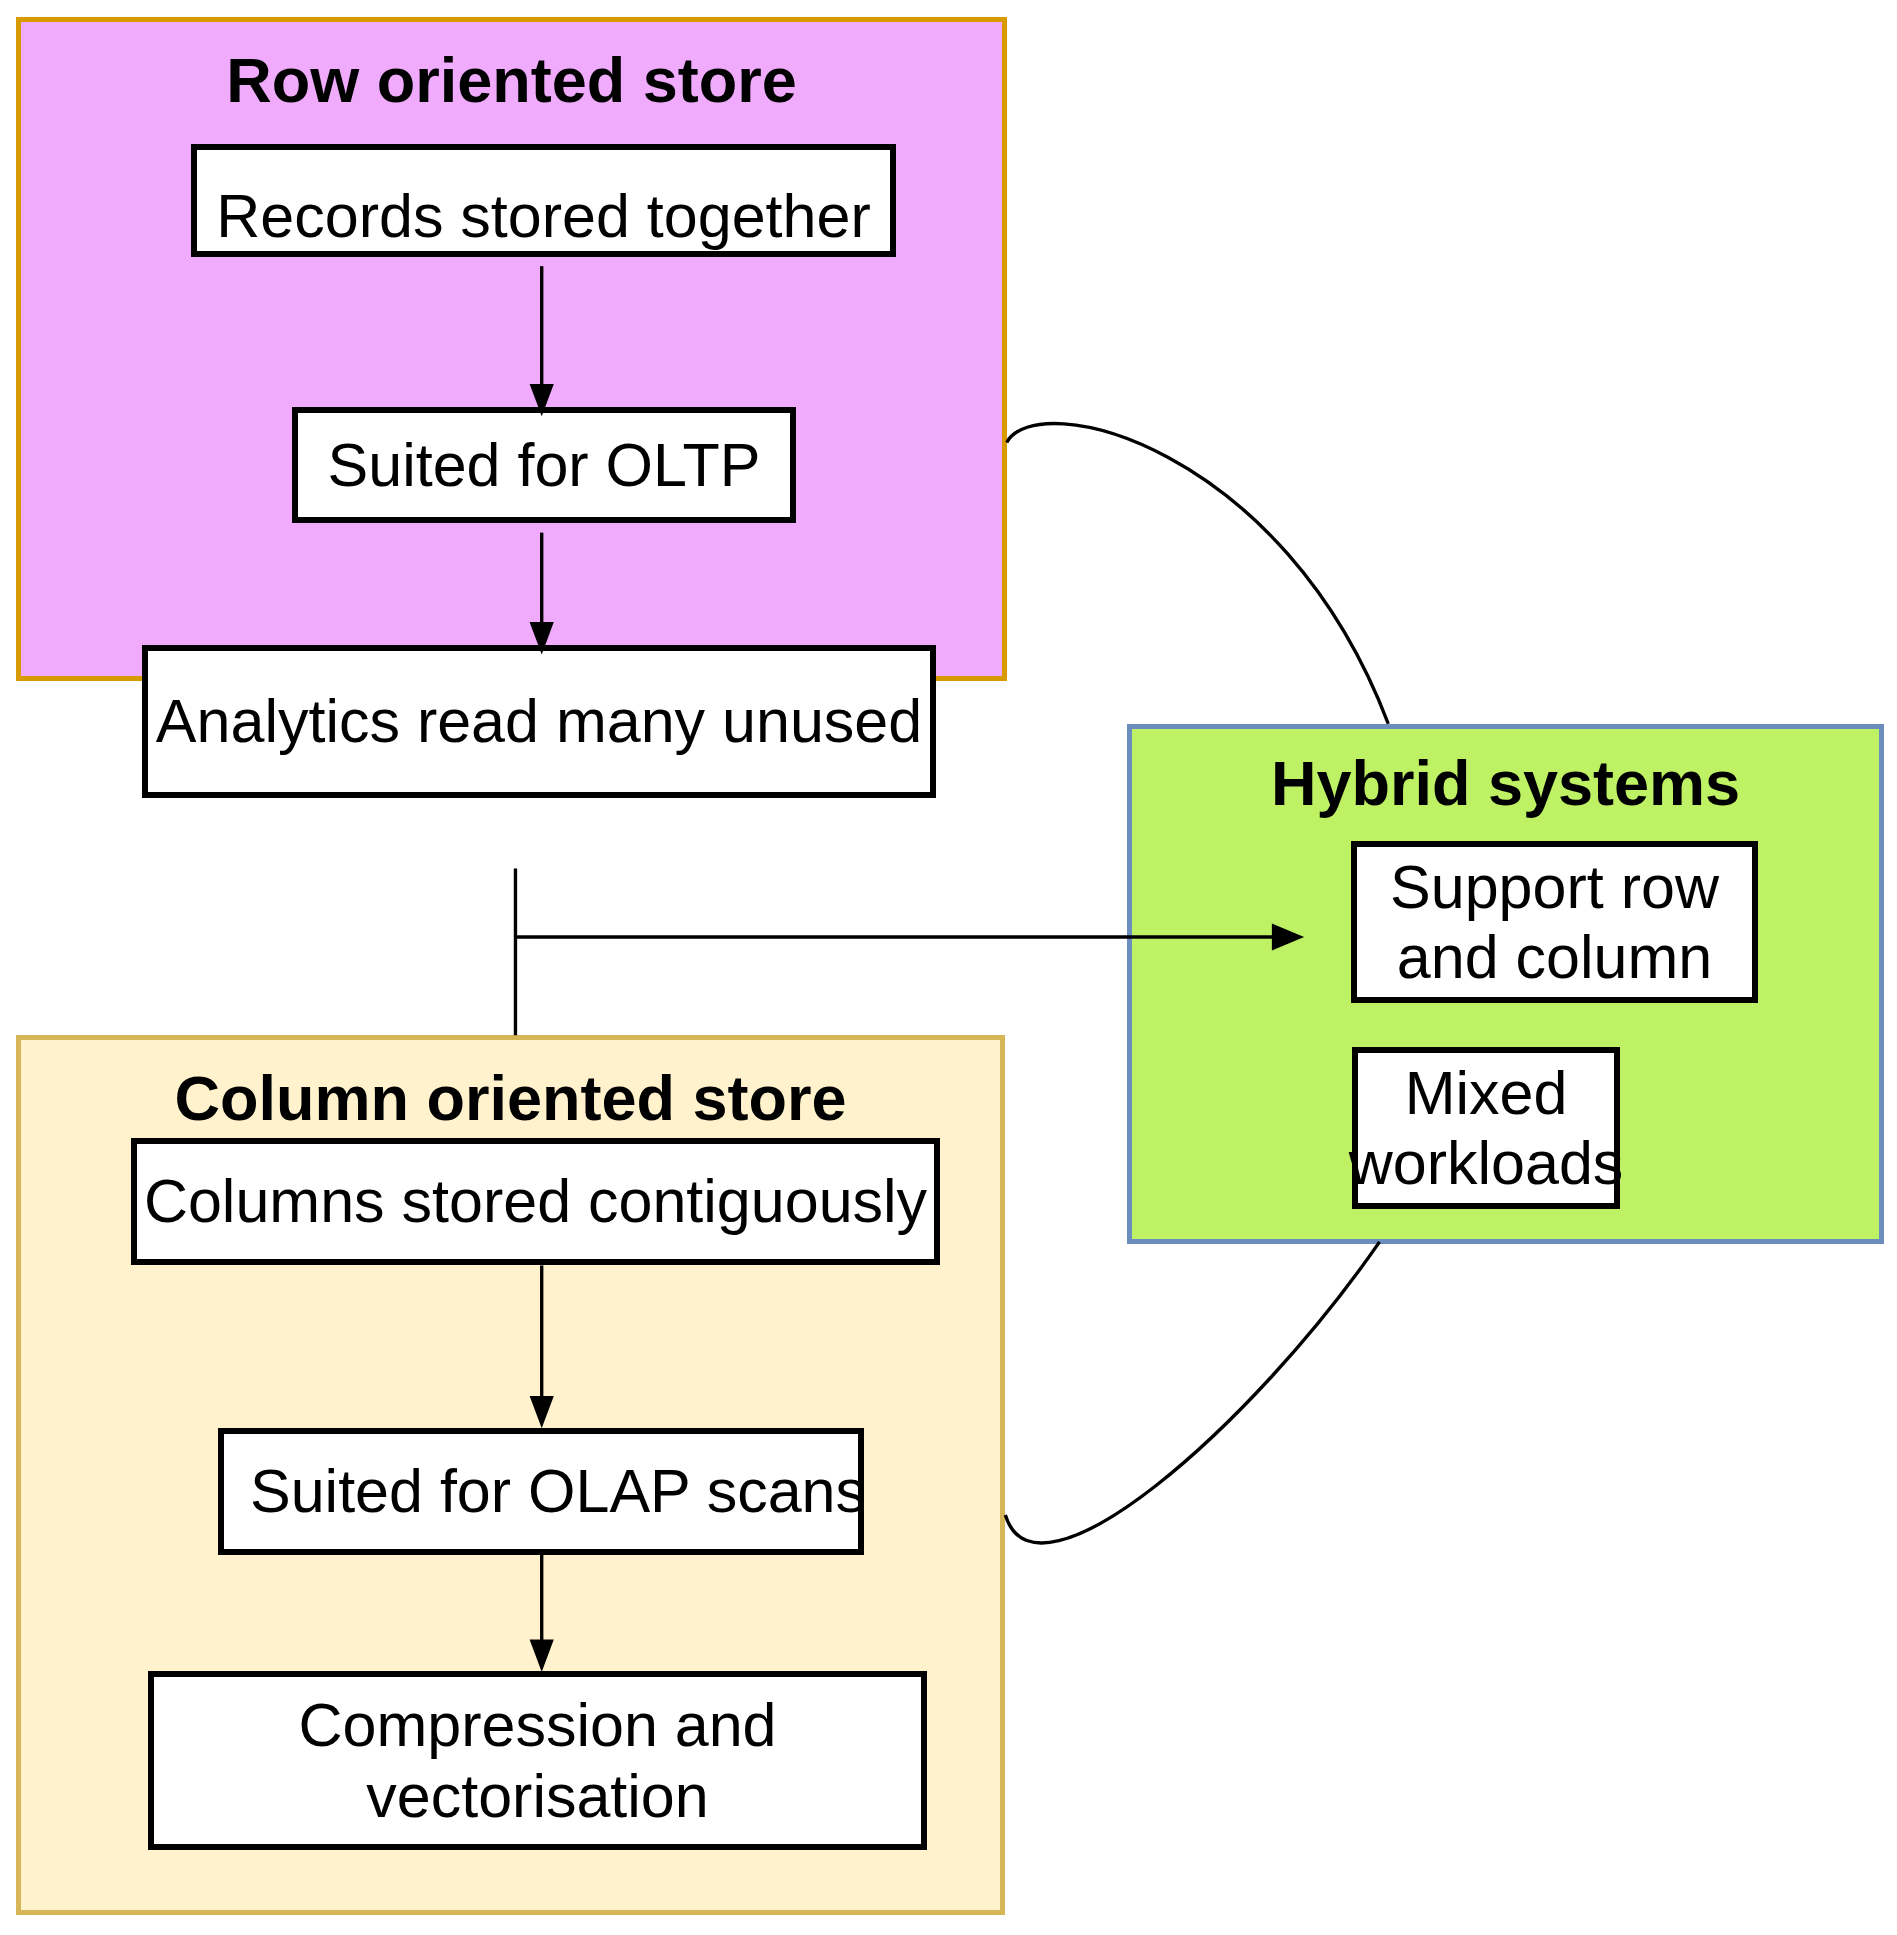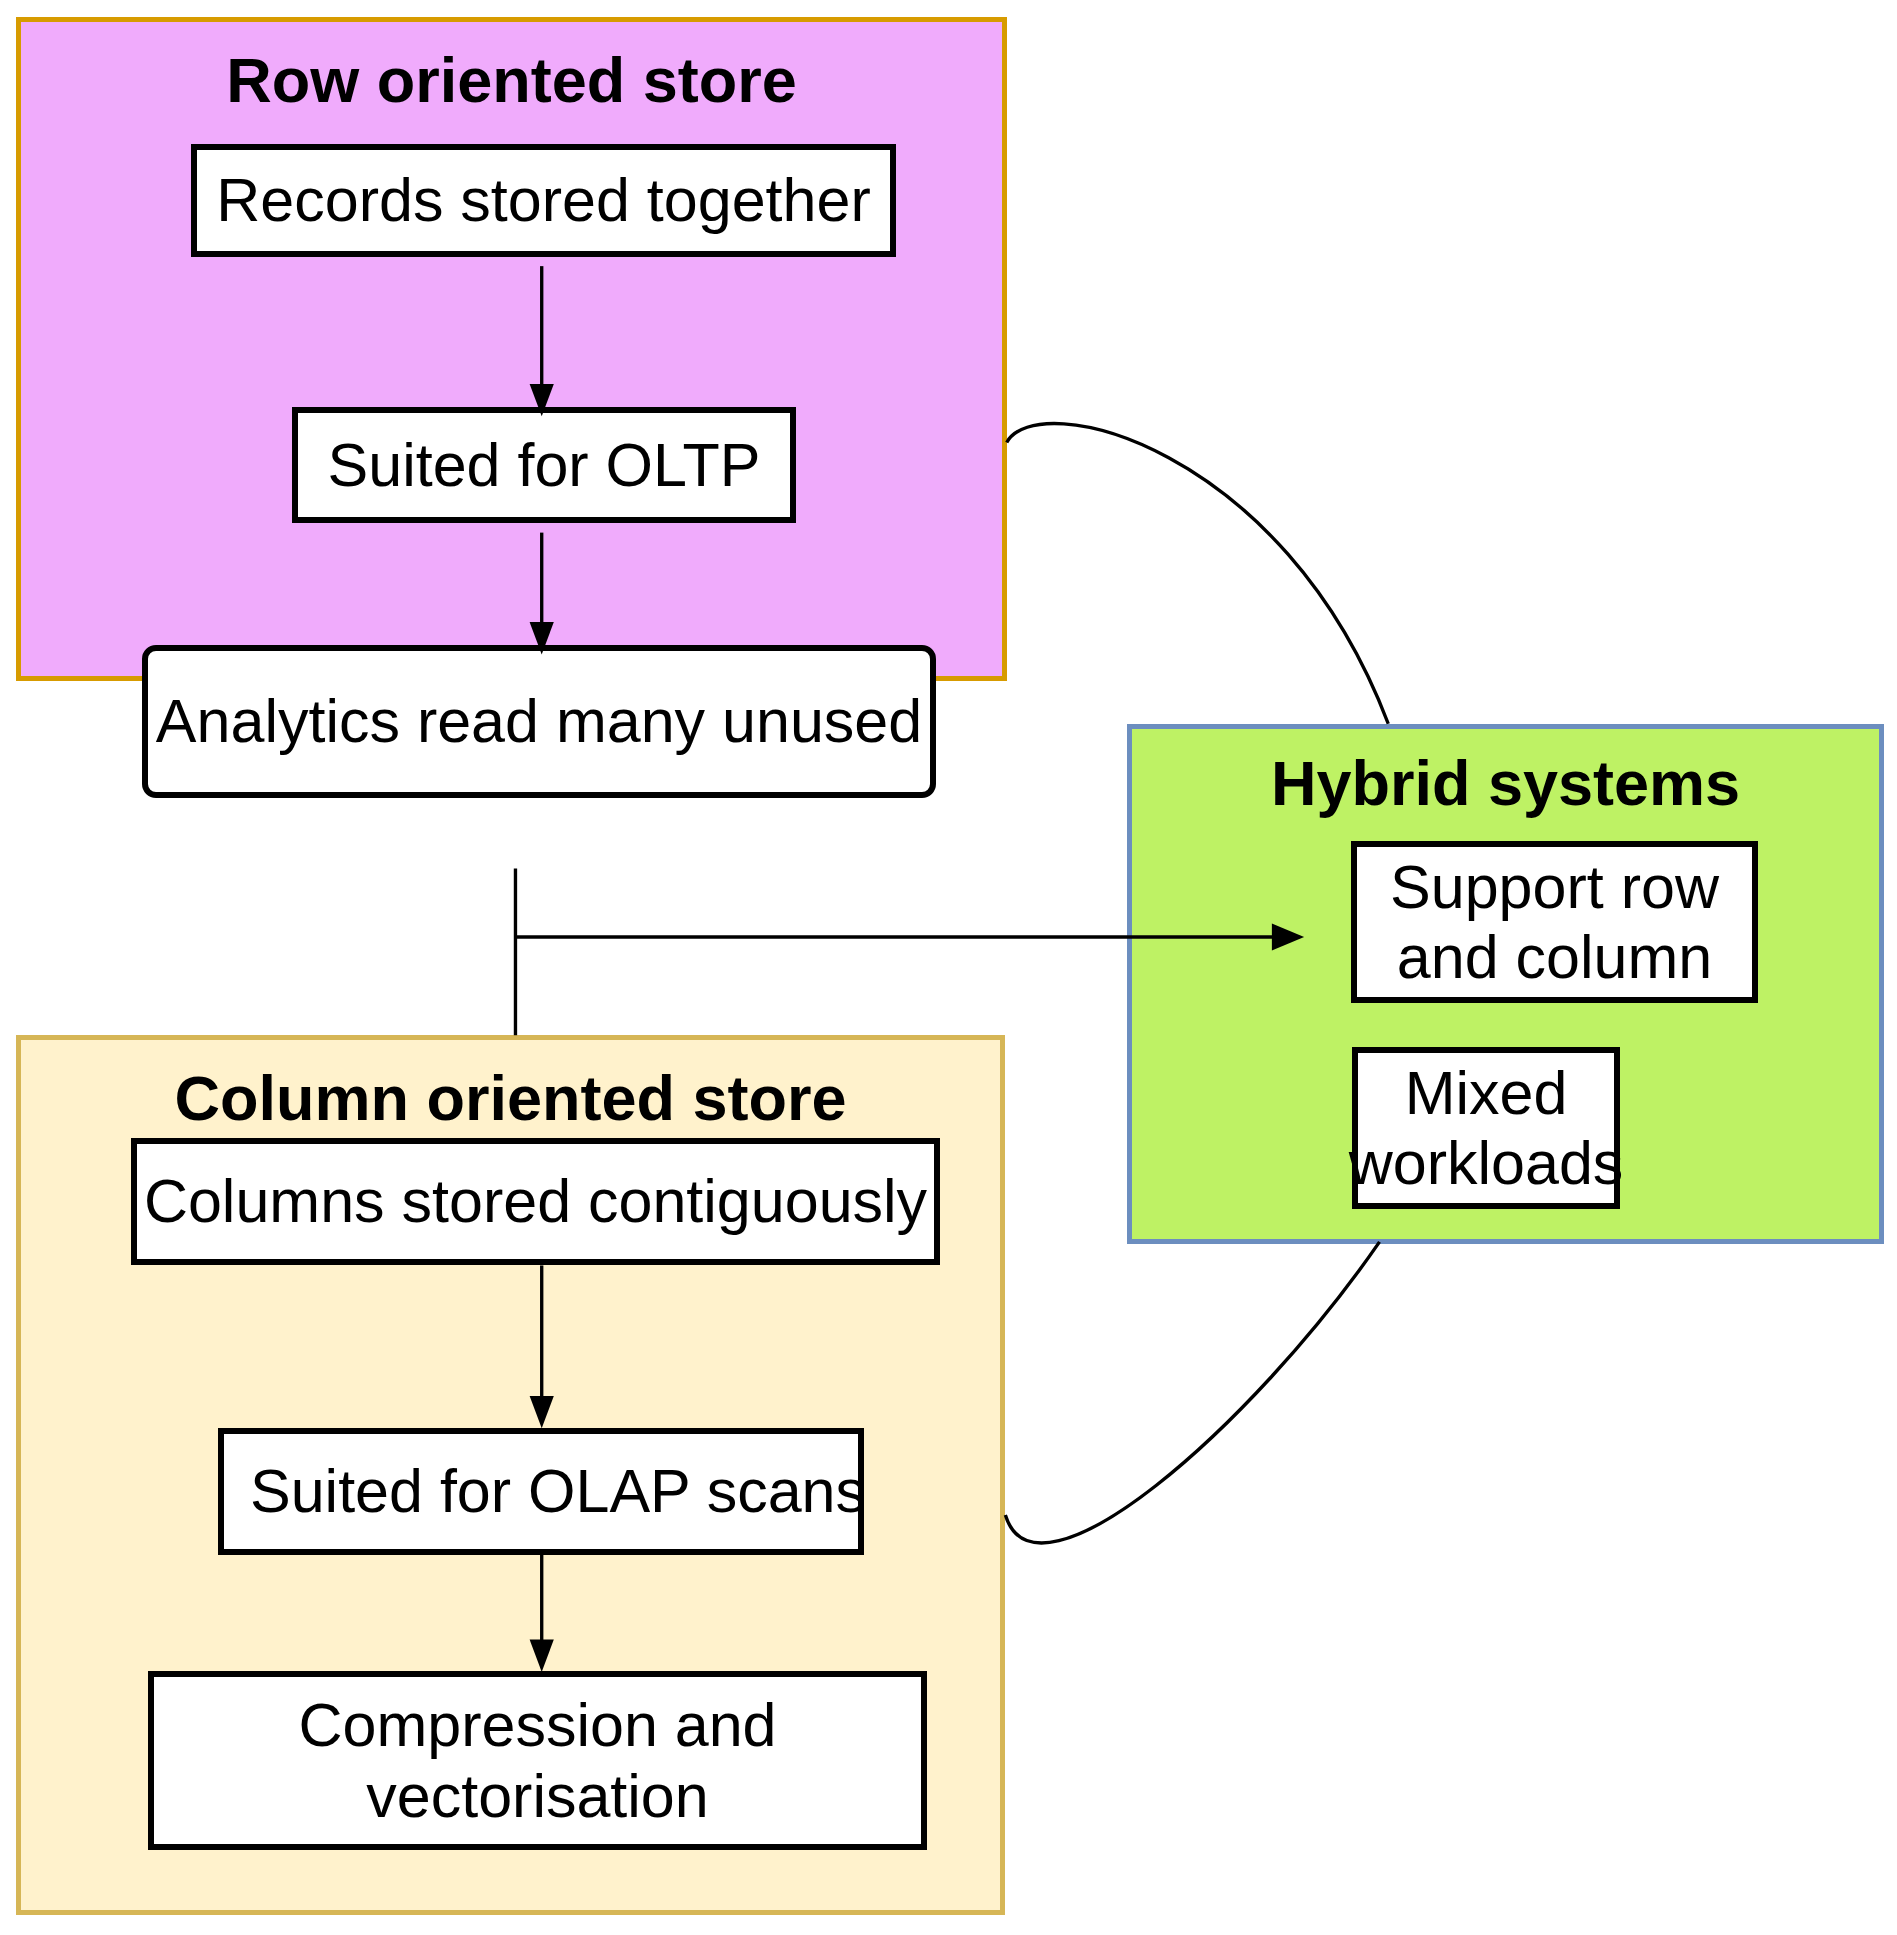--- a/index.html
+++ b/index.html
@@ -42,27 +42,27 @@
   .edge{stroke:#000000;stroke-width:5;fill:none;}
   .arrowhead{fill:#000000;stroke:none;}
 </style>
 </head>
 <body>
 
 <div id="canvas">
 
   <div class="group" style="left: 16px; top: 17px; width: 991px; height: 664px; background-color: #f0abfc; border-color: rgb(215, 155, 0);">
     <div class="group-title" style="top:24px;">Row oriented store</div>
-    <div class="node" style="left:170px;top:122px;width:705px;height:113px;">
+    <div class="node" style="left:170px;top:122px;width:705px;height:113px;justify-content:flex-end;">
       <span>Records stored together</span>
     </div>
     <div class="node" style="left:271px;top:385px;width:504px;height:116px;">
       <span>Suited for OLTP</span>
     </div>
-    <div class="node" style="left:121px;top:623px;width:794px;height:153px;border-radius:14px;">
+    <div class="node" style="left:121px;top:623px;width:794px;height:153px;">
       <span>Analytics read many unused</span>
     </div>
   </div>
 
   <div class="group" style="left: 16px; top: 1035px; width: 989px; height: 880px; background-color: rgb(255, 242, 204); border-color: rgb(214, 182, 86); text-decoration: underline;">
     <div class="group-title" style="top:24px;">Column oriented store</div>
     <div class="node" style="left:110px;top:98px;width:809px;height:127px;">
       <span>Columns stored contiguously</span>
     </div>
     <div class="node" style="left:197px;top:388px;width:646px;height:127px;padding-left:34px;">

